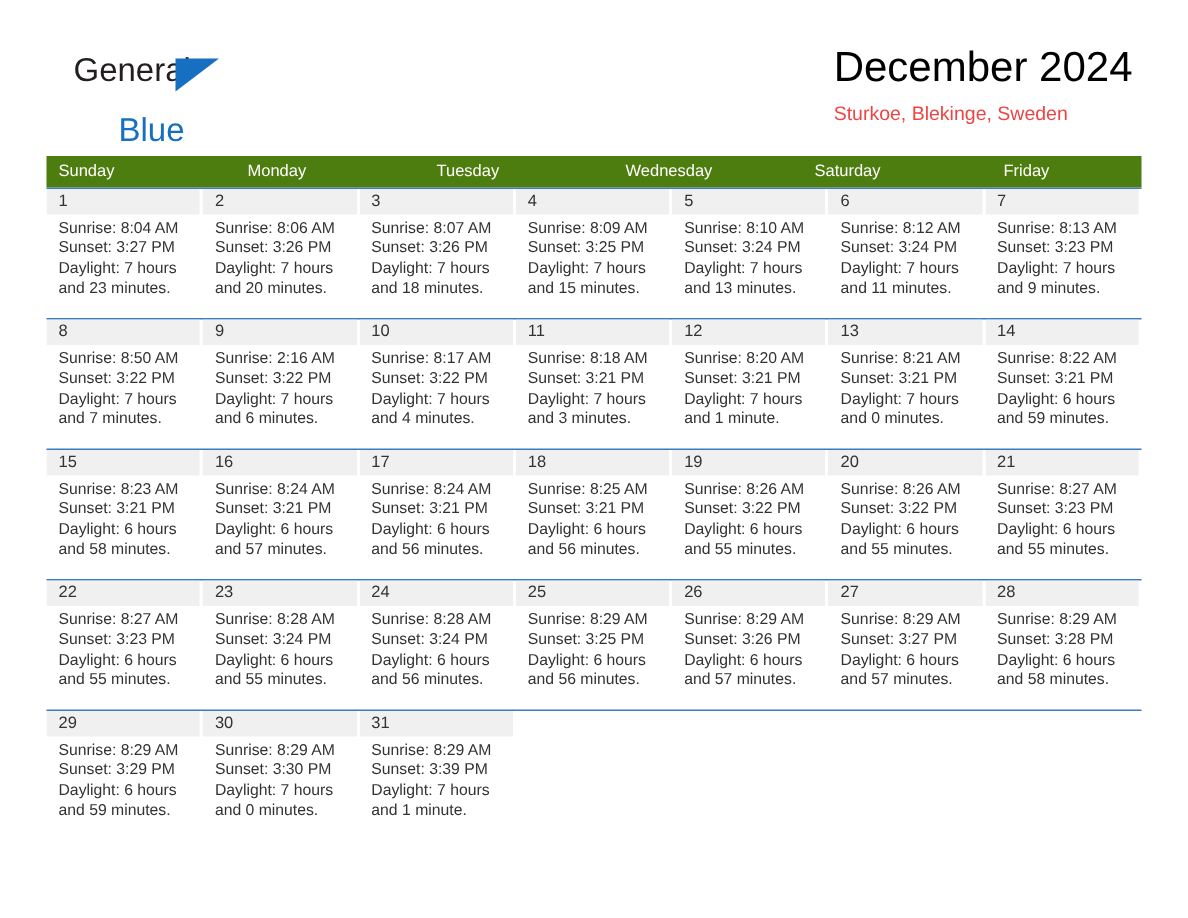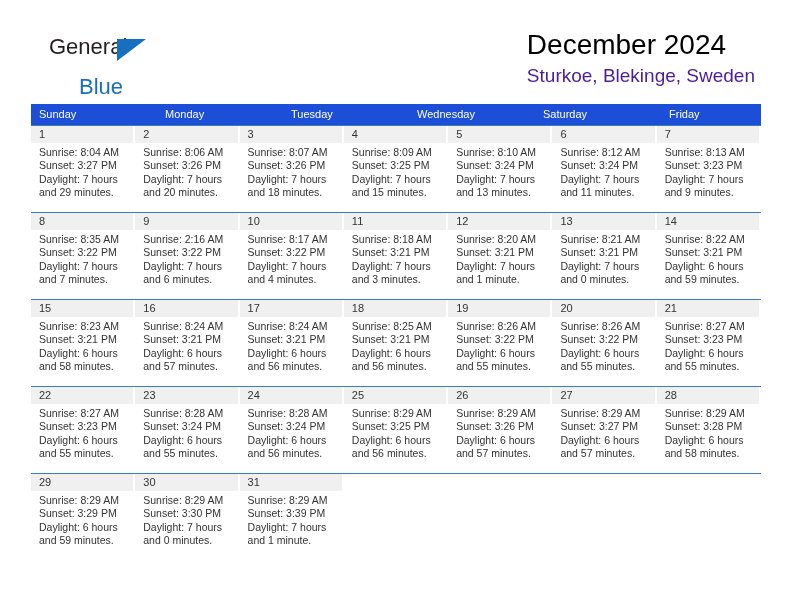--- a/index.html
+++ b/index.html
@@ -70,40 +70,40 @@
     top: 28px;
   }
   .cal-title {
     font-size: 28px;
     font-weight: normal;
     color: #000000;
     line-height: 34px;
     white-space: nowrap;
   }
   .cal-subtitle {
-    font-size: 19px;
+    font-size: 13px;
     font-weight: normal;
-    color: #4c1d95;
+    color: #ef4444;
     line-height: 22px;
     margin-top: 3px;
     white-space: nowrap;
   }
 
   
   .calendar {
     position: absolute;
     left: 31px;
     top: 104px;
     width: 730px;
   }
   .weekdays {
     display: flex;
     width: 730px;
     height: 21px;
-    background: #1d4ed8;
+    background: #4d7c0f;
     gap: 26px;
   }
   .weekday {
     flex: 1 1 0;
     color: #ffffff;
     font-size: 11px;
     line-height: 21px;
     padding-left: 8px;
     box-sizing: border-box;
     white-space: nowrap;
@@ -178,21 +178,21 @@
       <div class="weekday">Friday</div>
     </div>
 
     <div class="week">
       <div class="day">
         <div class="day-num-band">1</div>
         <div class="day-info">
           <div>Sunrise: 8:04 AM</div>
           <div>Sunset: 3:27 PM</div>
           <div>Daylight: 7 hours</div>
-          <div>and 29 minutes.</div>
+          <div>and 23 minutes.</div>
         </div>
       </div>
       <div class="day">
         <div class="day-num-band">2</div>
         <div class="day-info">
           <div>Sunrise: 8:06 AM</div>
           <div>Sunset: 3:26 PM</div>
           <div>Daylight: 7 hours</div>
           <div>and 20 minutes.</div>
         </div>
@@ -241,21 +241,21 @@
           <div>Daylight: 7 hours</div>
           <div>and 9 minutes.</div>
         </div>
       </div>
     </div>
 
     <div class="week">
       <div class="day">
         <div class="day-num-band">8</div>
         <div class="day-info">
-          <div>Sunrise: 8:35 AM</div>
+          <div>Sunrise: 8:50 AM</div>
           <div>Sunset: 3:22 PM</div>
           <div>Daylight: 7 hours</div>
           <div>and 7 minutes.</div>
         </div>
       </div>
       <div class="day">
         <div class="day-num-band">9</div>
         <div class="day-info">
           <div>Sunrise: 2:16 AM</div>
           <div>Sunset: 3:22 PM</div>

